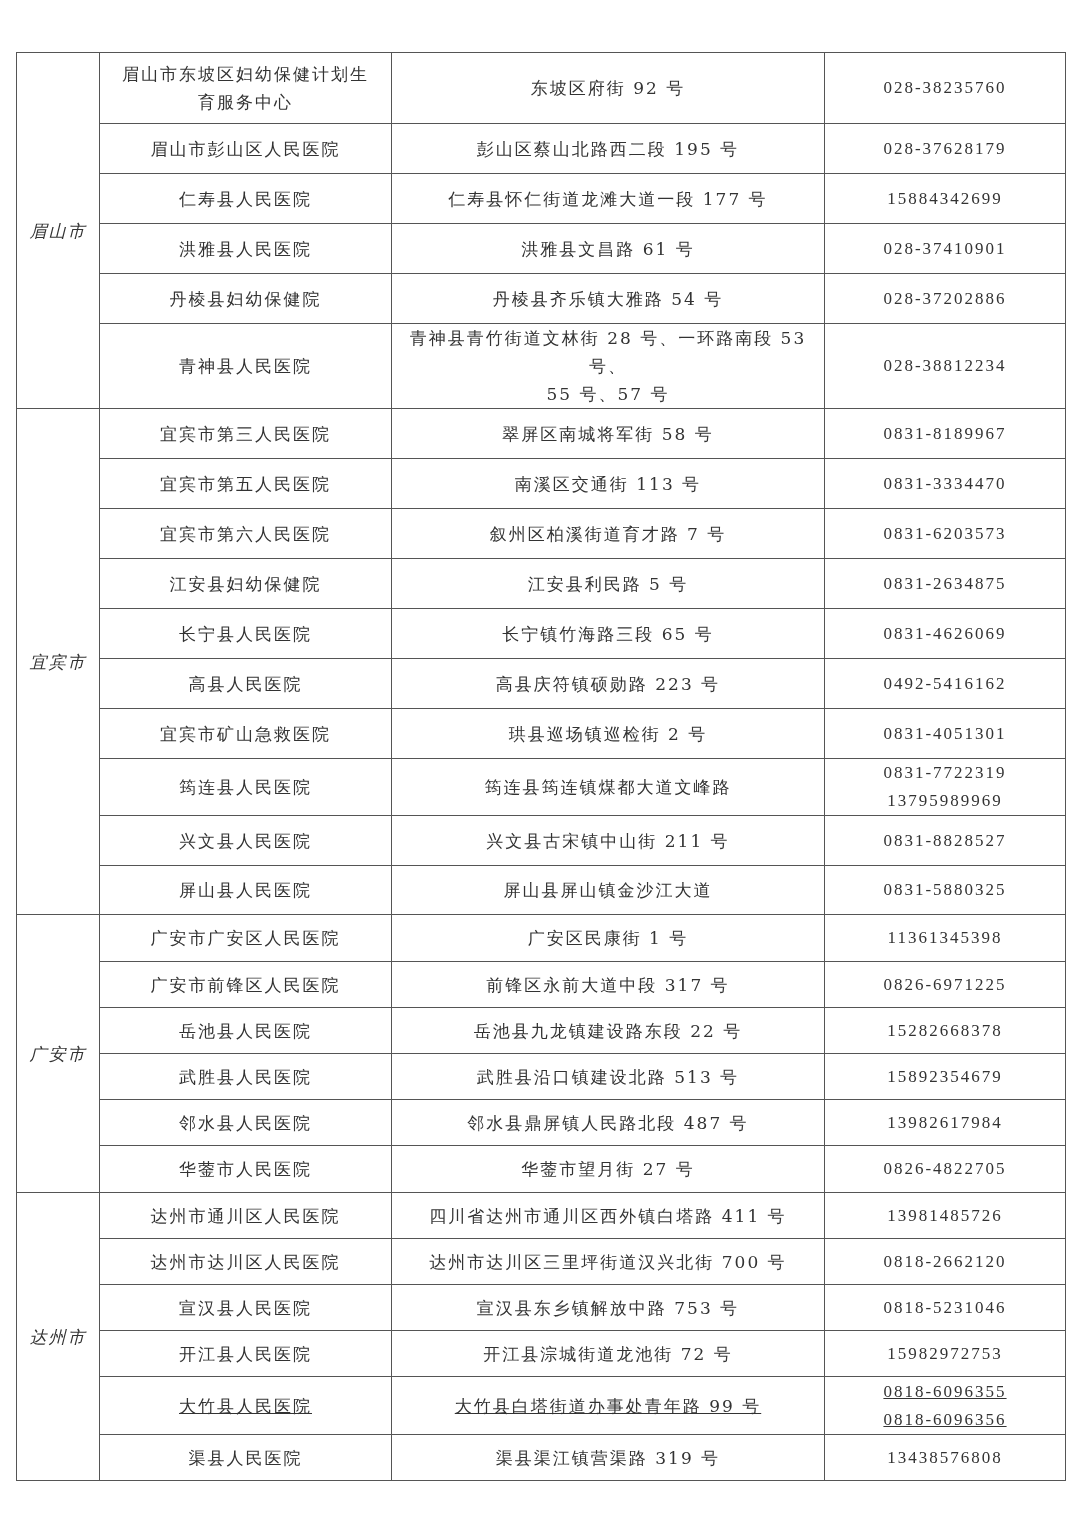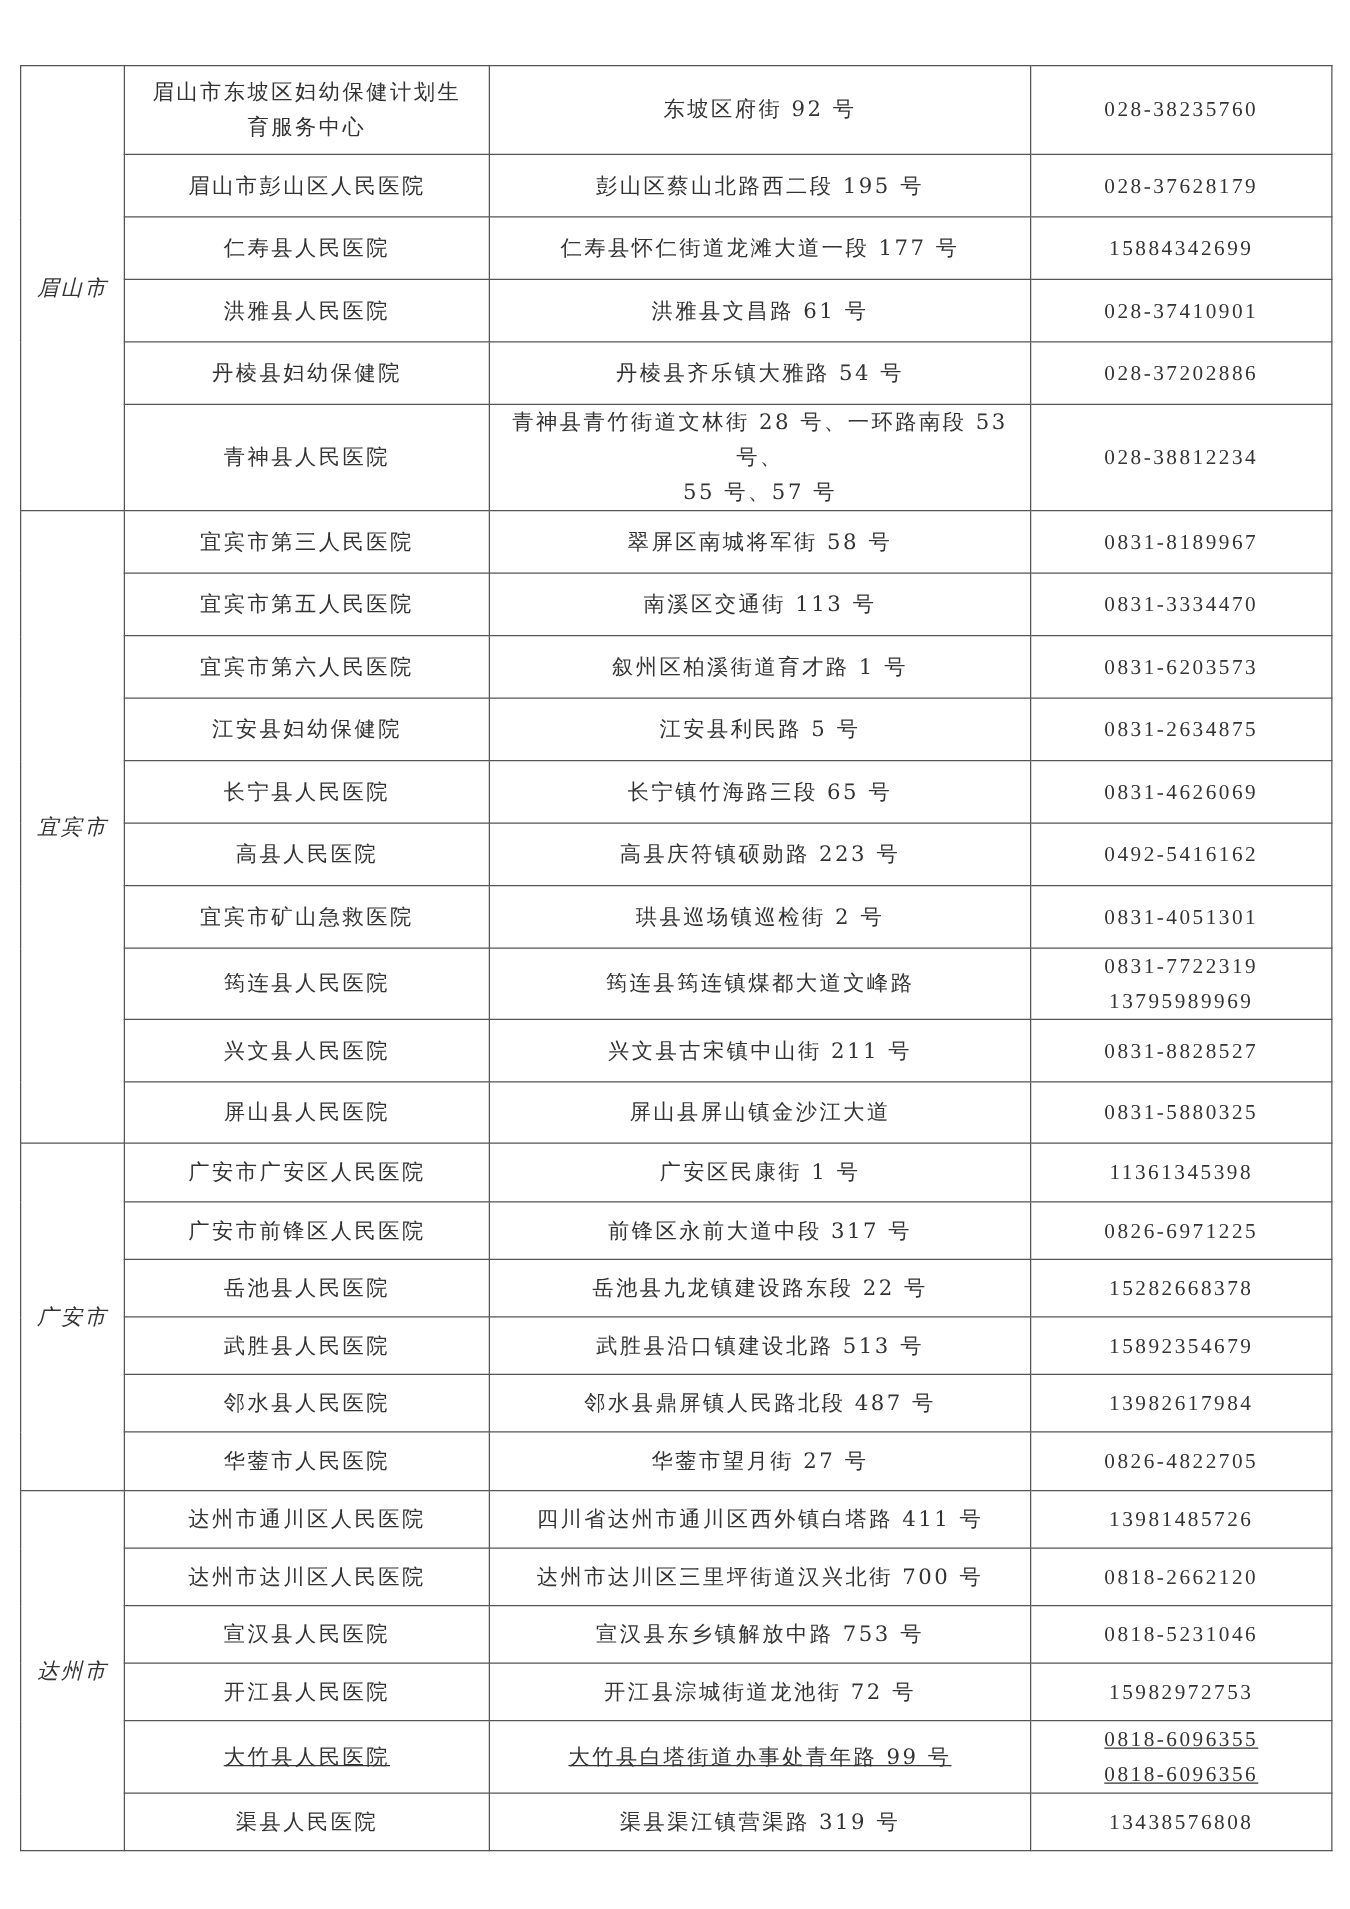--- a/index.html
+++ b/index.html
@@ -115,21 +115,21 @@
         </td>
         <td class="phone">
           <span class="line">0831-3334470</span>
         </td>
       </tr>
       <tr style="height: 50px;">
         <td>
           <span class="line">宜宾市第六人民医院</span>
         </td>
         <td class="addr">
-          <span class="line">叙州区柏溪街道育才路 1 号</span>
+          <span class="line">叙州区柏溪街道育才路 7 号</span>
         </td>
         <td class="phone">
           <span class="line">0831-6203573</span>
         </td>
       </tr>
       <tr style="height: 50px;">
         <td>
           <span class="line">江安县妇幼保健院</span>
         </td>
         <td class="addr">

